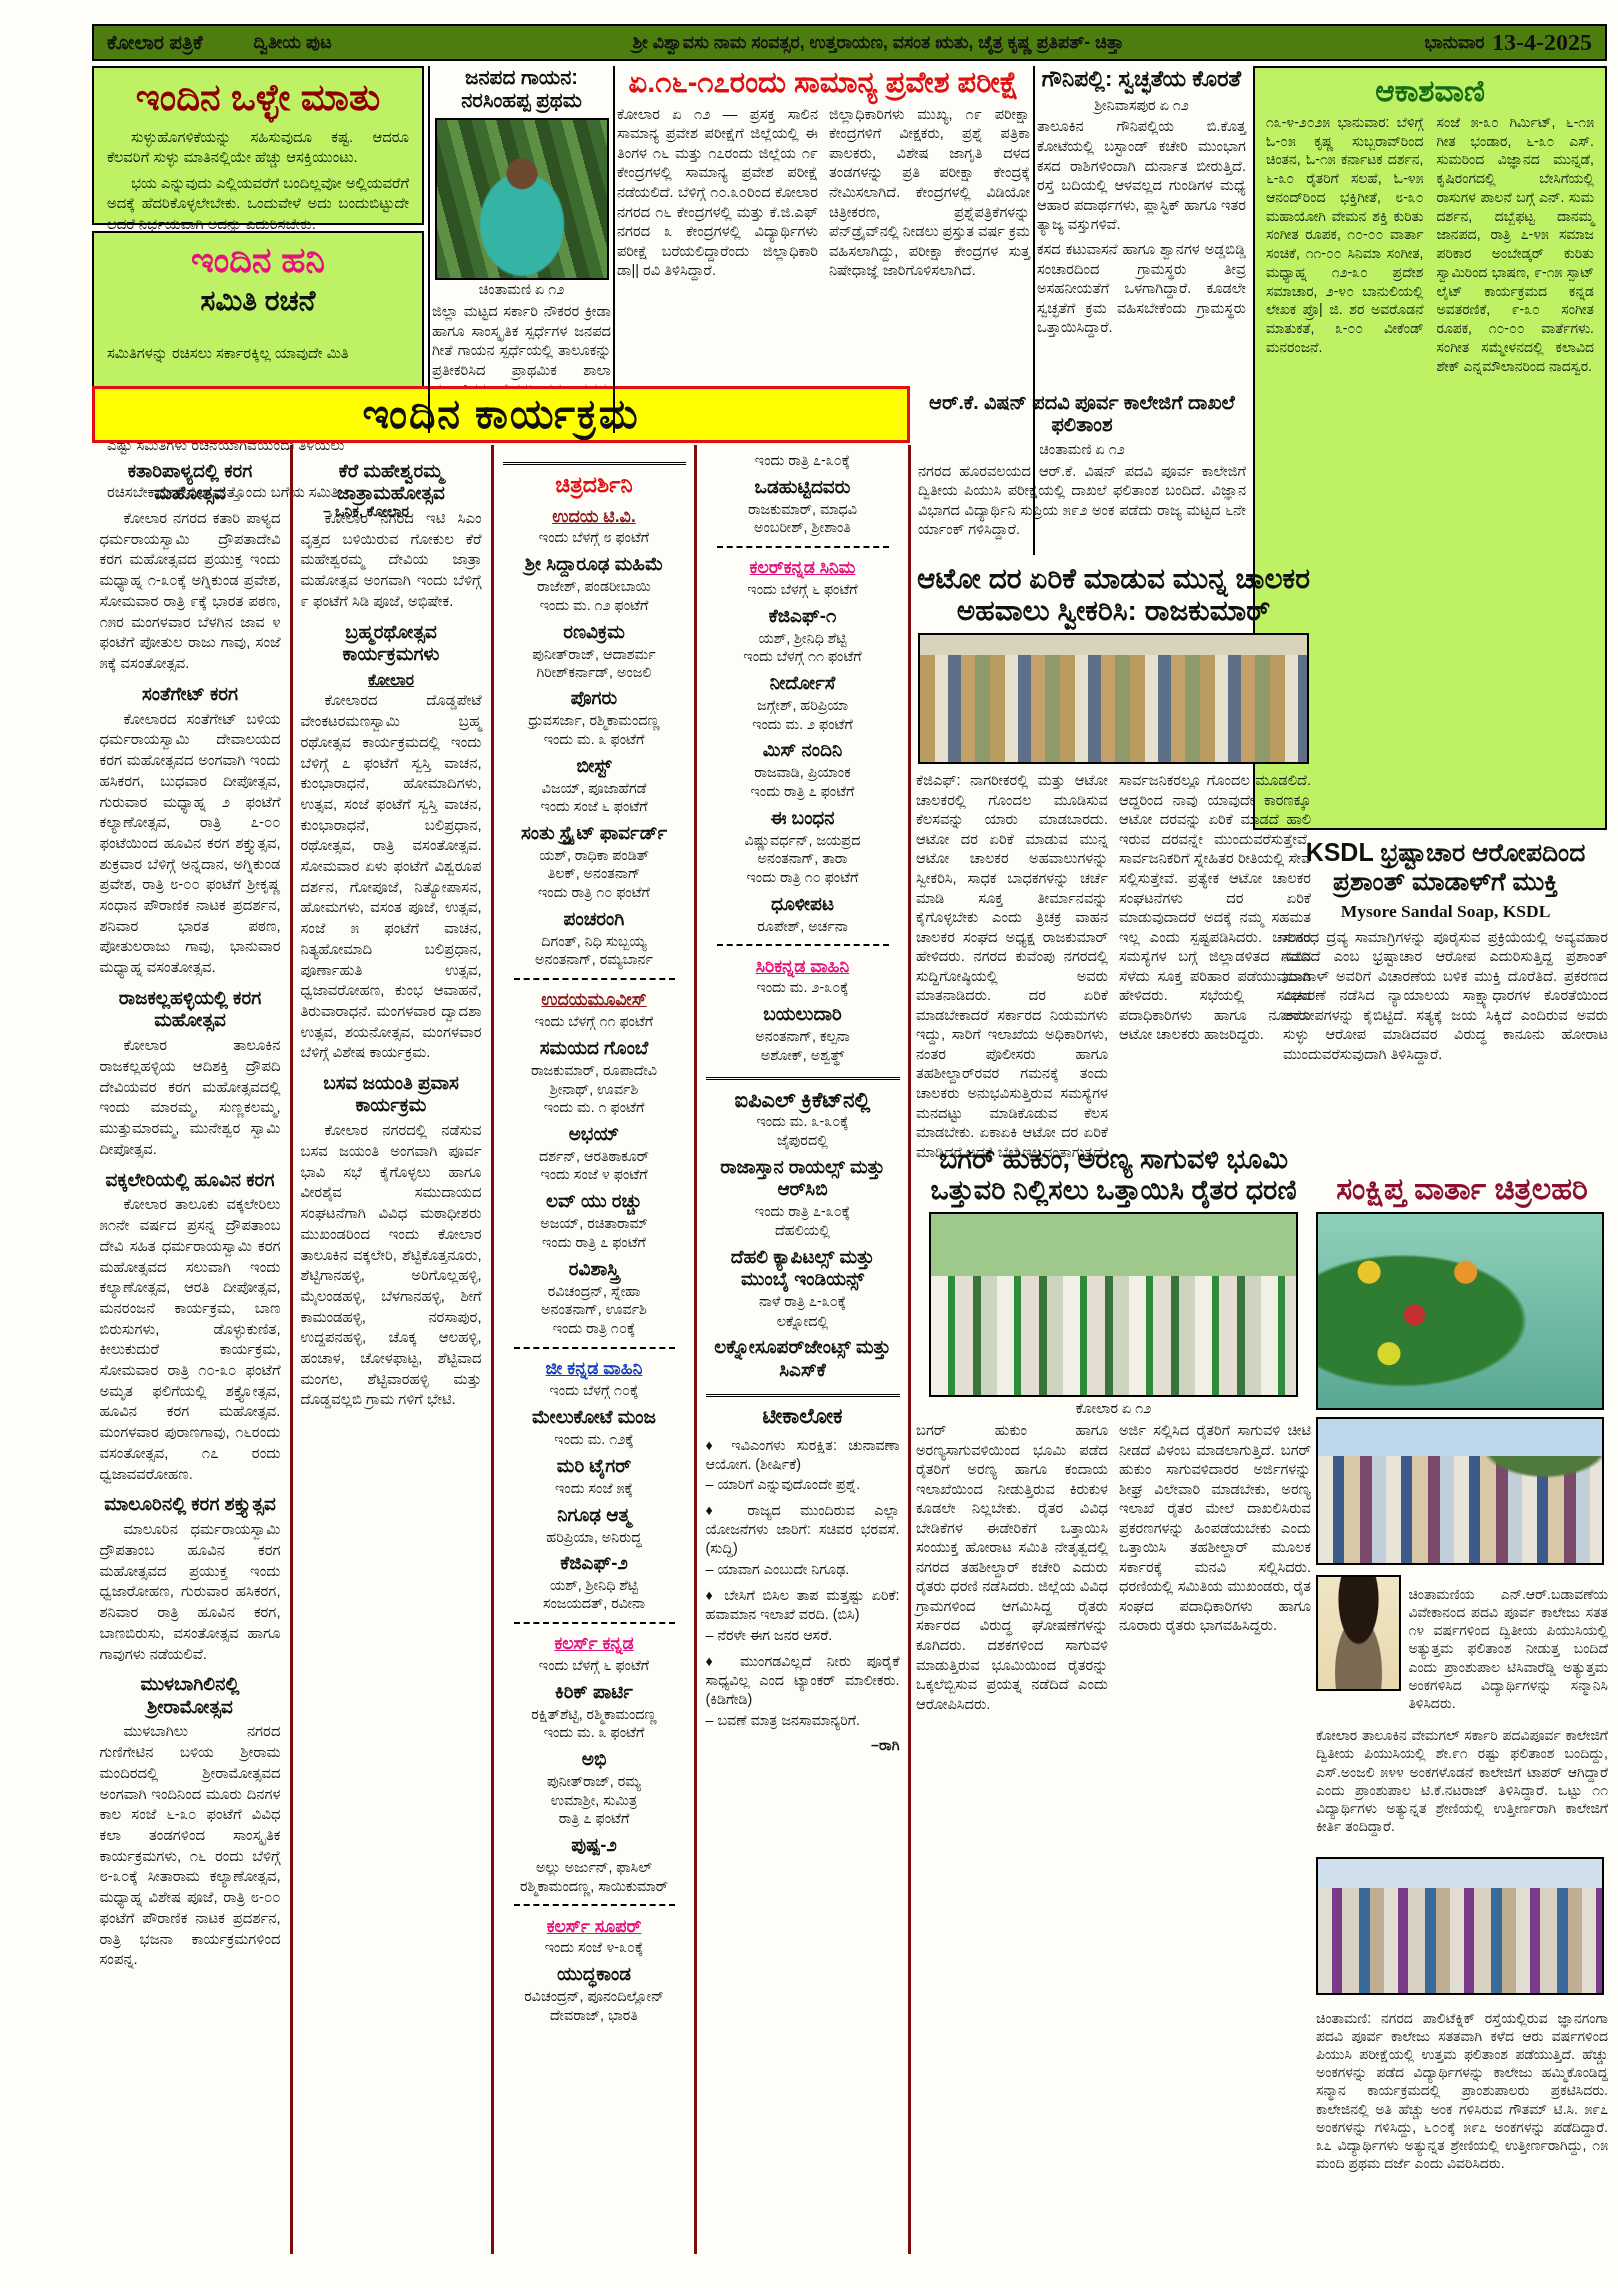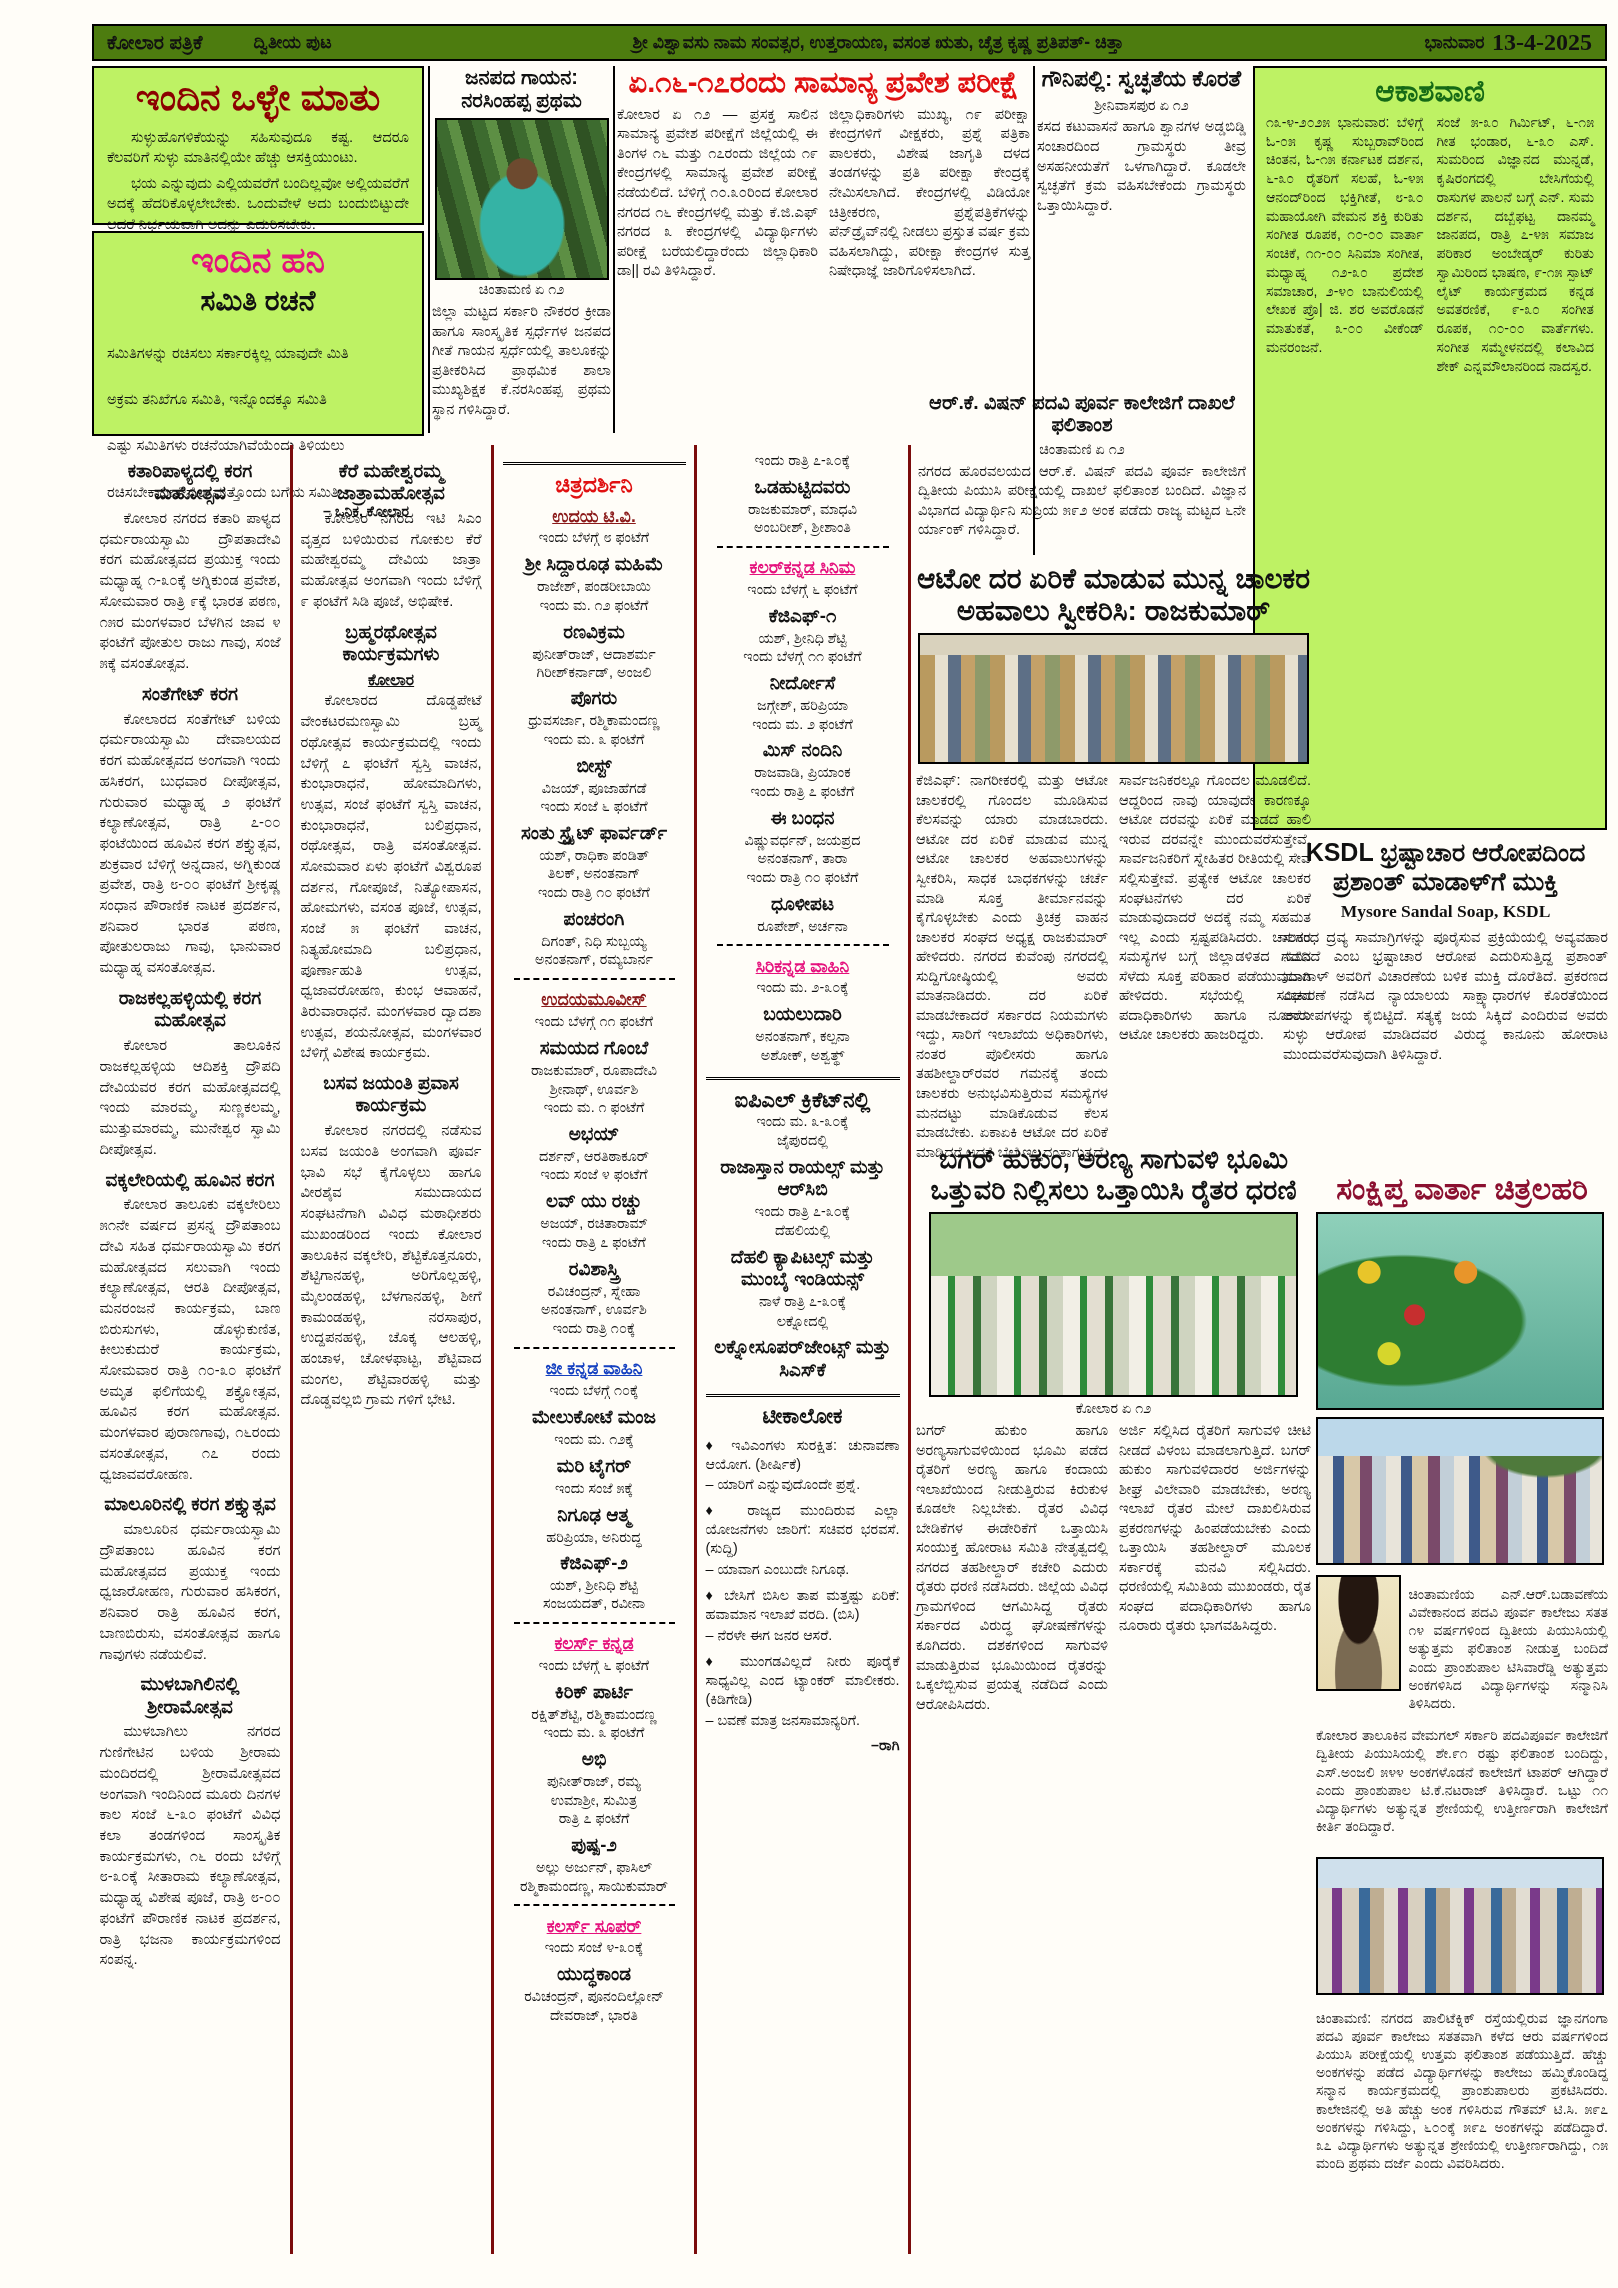--- a/index.html
+++ b/index.html
@@ -138,20 +138,21 @@
         </div>
       <div>
           <p class="body-t">ಜಿಲ್ಲಾಧಿಕಾರಿಗಳು ಮುಖ್ಯ, ೧೯ ಪರೀಕ್ಷಾ ಕೇಂದ್ರಗಳಿಗೆ ವೀಕ್ಷಕರು, ಪ್ರಶ್ನೆ ಪತ್ರಿಕಾ ಪಾಲಕರು, ವಿಶೇಷ ಜಾಗೃತಿ ದಳದ ತಂಡಗಳನ್ನು ಪ್ರತಿ ಪರೀಕ್ಷಾ ಕೇಂದ್ರಕ್ಕೆ ನೇಮಿಸಲಾಗಿದೆ. ಕೇಂದ್ರಗಳಲ್ಲಿ ವಿಡಿಯೋ ಚಿತ್ರೀಕರಣ, ಪ್ರಶ್ನೆಪತ್ರಿಕೆಗಳನ್ನು ಪೆನ್‌ಡ್ರೈವ್‌ನಲ್ಲಿ ನೀಡಲು ಪ್ರಸ್ತುತ ವರ್ಷ ಕ್ರಮ ವಹಿಸಲಾಗಿದ್ದು, ಪರೀಕ್ಷಾ ಕೇಂದ್ರಗಳ ಸುತ್ತ ನಿಷೇಧಾಜ್ಞೆ ಜಾರಿಗೊಳಿಸಲಾಗಿದೆ.</p>
         </div>
     </div>
   </div>
 
   <div class="abs" style="left:1037px;top:66px;width:209px;height:318px;">
     <div class="art-h" style="font-size:22px;">ಗೌನಿಪಲ್ಲಿ: ಸ್ವಚ್ಛತೆಯ ಕೊರತೆ</div>
     <div class="dateline">ಶ್ರೀನಿವಾಸಪುರ ಏ ೧೨</div>
+    <p class="body-t">ತಾಲೂಕಿನ ಗೌನಿಪಲ್ಲಿಯ ಬಿ.ಕೊತ್ತ ಕೋಟೆಯಲ್ಲಿ ಬಸ್ಟಾಂಡ್ ಕಚೇರಿ ಮುಂಭಾಗ ಕಸದ ರಾಶಿಗಳಿಂದಾಗಿ ದುರ್ನಾತ ಬೀರುತ್ತಿದೆ. ರಸ್ತೆ ಬದಿಯಲ್ಲಿ ಆಳವಲ್ಲದ ಗುಂಡಿಗಳ ಮಧ್ಯೆ ಆಹಾರ ಪದಾರ್ಥಗಳು, ಪ್ಲಾಸ್ಟಿಕ್ ಹಾಗೂ ಇತರ ತ್ಯಾಜ್ಯ ವಸ್ತುಗಳಿವೆ.</p>
     <p class="body-t">ಕಸದ ಕಟುವಾಸನೆ ಹಾಗೂ ಶ್ವಾನಗಳ ಅಡ್ಡಬಿಡ್ಡಿ ಸಂಚಾರದಿಂದ ಗ್ರಾಮಸ್ಥರು ತೀವ್ರ ಅಸಹನೀಯತೆಗೆ ಒಳಗಾಗಿದ್ದಾರೆ. ಕೂಡಲೇ ಸ್ವಚ್ಛತೆಗೆ ಕ್ರಮ ವಹಿಸಬೇಕೆಂದು ಗ್ರಾಮಸ್ಥರು ಒತ್ತಾಯಿಸಿದ್ದಾರೆ.</p>
   </div>
 
   <div class="abs" style="left:918px;top:391px;width:328px;height:166px;">
     <div class="art-h" style="font-size:19.4px;">ಆರ್.ಕೆ. ವಿಷನ್ ಪದವಿ ಪೂರ್ವ ಕಾಲೇಜಿಗೆ ದಾಖಲೆ ಫಲಿತಾಂಶ</div>
     <div class="dateline">ಚಿಂತಾಮಣಿ ಏ ೧೨</div>
     <p class="body-t">ನಗರದ ಹೊರವಲಯದ ಆರ್.ಕೆ. ವಿಷನ್ ಪದವಿ ಪೂರ್ವ ಕಾಲೇಜಿಗೆ ದ್ವಿತೀಯ ಪಿಯುಸಿ ಪರೀಕ್ಷೆಯಲ್ಲಿ ದಾಖಲೆ ಫಲಿತಾಂಶ ಬಂದಿದೆ. ವಿಜ್ಞಾನ ವಿಭಾಗದ ವಿದ್ಯಾರ್ಥಿನಿ ಸುಪ್ರಿಯ ೫೯೨ ಅಂಕ ಪಡೆದು ರಾಜ್ಯ ಮಟ್ಟದ ೬ನೇ ರ್ಯಾಂಕ್ ಗಳಿಸಿದ್ದಾರೆ.</p>
   </div>
 
   <div class="abs box" style="left:1253px;top:66px;width:354px;height:764px;padding:5.5px 11px;">
@@ -165,20 +166,23 @@
         </div>
     </div>
   </div>
 
   <div class="abs" style="left:1283px;top:838px;width:325px;height:328px;">
     <div class="art-h" style="font-size:25px;">KSDL ಭ್ರಷ್ಟಾಚಾರ ಆರೋಪದಿಂದ ಪ್ರಶಾಂತ್ ಮಾಡಾಳ್‌ಗೆ ಮುಕ್ತಿ</div>
     <div class="en">Mysore Sandal Soap, KSDL</div>
     <p class="body-t">ಸುಗಂಧ ದ್ರವ್ಯ ಸಾಮಾಗ್ರಿಗಳನ್ನು ಪೂರೈಸುವ ಪ್ರಕ್ರಿಯೆಯಲ್ಲಿ ಅವ್ಯವಹಾರ ನಡೆದಿದೆ ಎಂಬ ಭ್ರಷ್ಟಾಚಾರ ಆರೋಪ ಎದುರಿಸುತ್ತಿದ್ದ ಪ್ರಶಾಂತ್ ಮಾಡಾಳ್ ಅವರಿಗೆ ವಿಚಾರಣೆಯ ಬಳಿಕ ಮುಕ್ತಿ ದೊರೆತಿದೆ. ಪ್ರಕರಣದ ವಿಚಾರಣೆ ನಡೆಸಿದ ನ್ಯಾಯಾಲಯ ಸಾಕ್ಷ್ಯಾಧಾರಗಳ ಕೊರತೆಯಿಂದ ಆರೋಪಗಳನ್ನು ಕೈಬಿಟ್ಟಿದೆ. ಸತ್ಯಕ್ಕೆ ಜಯ ಸಿಕ್ಕಿದೆ ಎಂದಿರುವ ಅವರು ಸುಳ್ಳು ಆರೋಪ ಮಾಡಿದವರ ವಿರುದ್ಧ ಕಾನೂನು ಹೋರಾಟ ಮುಂದುವರೆಸುವುದಾಗಿ ತಿಳಿಸಿದ್ದಾರೆ.</p>
   </div>
 
+  <div class="abs banner" style="left:92px;top:386px;width:818px;height:57px;">
+    <span>ಇಂದಿನ ಕಾರ್ಯಕ್ರಮ</span>
+  </div>
 
   <div class="abs listcol" style="left:94px;top:449px;width:192px;height:1805px;">
       <div class="li li-h">ಕತಾರಿಪಾಳ್ಯದಲ್ಲಿ ಕರಗ ಮಹೋತ್ಸವ</div>
       <div class="li li-t">ಕೋಲಾರ ನಗರದ ಕತಾರಿ ಪಾಳ್ಯದ ಧರ್ಮರಾಯಸ್ವಾಮಿ ದ್ರೌಪತಾದೇವಿ ಕರಗ ಮಹೋತ್ಸವದ ಪ್ರಯುಕ್ತ ಇಂದು ಮಧ್ಯಾಹ್ನ ೧-೩೦ಕ್ಕೆ ಅಗ್ನಿಕುಂಡ ಪ್ರವೇಶ, ಸೋಮವಾರ ರಾತ್ರಿ ೯ಕ್ಕೆ ಭಾರತ ಪಠಣ, ೧೫ರ ಮಂಗಳವಾರ ಬೆಳಗಿನ ಜಾವ ೪ ಫಂಟೆಗೆ ಪೋತುಲ ರಾಜು ಗಾವು, ಸಂಜೆ ೫ಕ್ಕೆ ವಸಂತೋತ್ಸವ.</div>
       <div class="li li-h">ಸಂತೆಗೇಟ್ ಕರಗ</div>
       <div class="li li-t">ಕೋಲಾರದ ಸಂತೆಗೇಟ್ ಬಳಿಯ ಧರ್ಮರಾಯಸ್ವಾಮಿ ದೇವಾಲಯದ ಕರಗ ಮಹೋತ್ಸವದ ಅಂಗವಾಗಿ ಇಂದು ಹಸಿಕರಗ, ಬುಧವಾರ ದೀಪೋತ್ಸವ, ಗುರುವಾರ ಮಧ್ಯಾಹ್ನ ೨ ಫಂಟೆಗೆ ಕಲ್ಯಾಣೋತ್ಸವ, ರಾತ್ರಿ ೭-೦೦ ಫಂಟೆಯಿಂದ ಹೂವಿನ ಕರಗ ಶಕ್ತ್ಯುತ್ಸವ, ಶುಕ್ರವಾರ ಬೆಳಿಗ್ಗೆ ಅನ್ನದಾನ, ಅಗ್ನಿಕುಂಡ ಪ್ರವೇಶ, ರಾತ್ರಿ ೮-೦೦ ಫಂಟೆಗೆ ಶ್ರೀಕೃಷ್ಣ ಸಂಧಾನ ಪೌರಾಣಿಕ ನಾಟಕ ಪ್ರದರ್ಶನ, ಶನಿವಾರ ಭಾರತ ಪಠಣ, ಪೋತುಲರಾಜು ಗಾವು, ಭಾನುವಾರ ಮಧ್ಯಾಹ್ನ ವಸಂತೋತ್ಸವ.</div>
       <div class="li li-h">ರಾಜಕಲ್ಲಹಳ್ಳಿಯಲ್ಲಿ ಕರಗ ಮಹೋತ್ಸವ</div>
       <div class="li li-t">ಕೋಲಾರ ತಾಲೂಕಿನ ರಾಜಕಲ್ಲಹಳ್ಳಿಯ ಆದಿಶಕ್ತಿ ದ್ರೌಪದಿ ದೇವಿಯವರ ಕರಗ ಮಹೋತ್ಸವದಲ್ಲಿ ಇಂದು ಮಾರಮ್ಮ, ಸುಣ್ಣಕಲಮ್ಮ, ಮುತ್ತುಮಾರಮ್ಮ, ಮುನೇಶ್ವರ ಸ್ವಾಮಿ ದೀಪೋತ್ಸವ.</div>
       <div class="li li-h">ವಕ್ಕಲೇರಿಯಲ್ಲಿ ಹೂವಿನ ಕರಗ</div>
       <div class="li li-t">ಕೋಲಾರ ತಾಲೂಕು ವಕ್ಕಲೇರಿಲು ೫೧ನೇ ವರ್ಷದ ಪ್ರಸನ್ನ ದ್ರೌಪತಾಂಬ ದೇವಿ ಸಹಿತ ಧರ್ಮರಾಯಸ್ವಾಮಿ ಕರಗ ಮಹೋತ್ಸವದ ಸಲುವಾಗಿ ಇಂದು ಕಲ್ಯಾಣೋತ್ಸವ, ಆರತಿ ದೀಪೋತ್ಸವ, ಮನರಂಜನೆ ಕಾರ್ಯಕ್ರಮ, ಬಾಣ ಬಿರುಸುಗಳು, ಡೊಳ್ಳುಕುಣಿತ, ಕೀಲುಕುದುರೆ ಕಾರ್ಯಕ್ರಮ, ಸೋಮವಾರ ರಾತ್ರಿ ೧೦-೩೦ ಫಂಟೆಗೆ ಅಮೃತ ಫಲಿಗೆಯಲ್ಲಿ ಶಕ್ತ್ಯೋತ್ಸವ, ಹೂವಿನ ಕರಗ ಮಹೋತ್ಸವ. ಮಂಗಳವಾರ ಪುರಾಣಗಾವು, ೧೬ರಂದು ವಸಂತೋತ್ಸವ, ೧೭ ರಂದು ಧ್ವಜಾವವರೋಹಣ.</div>

